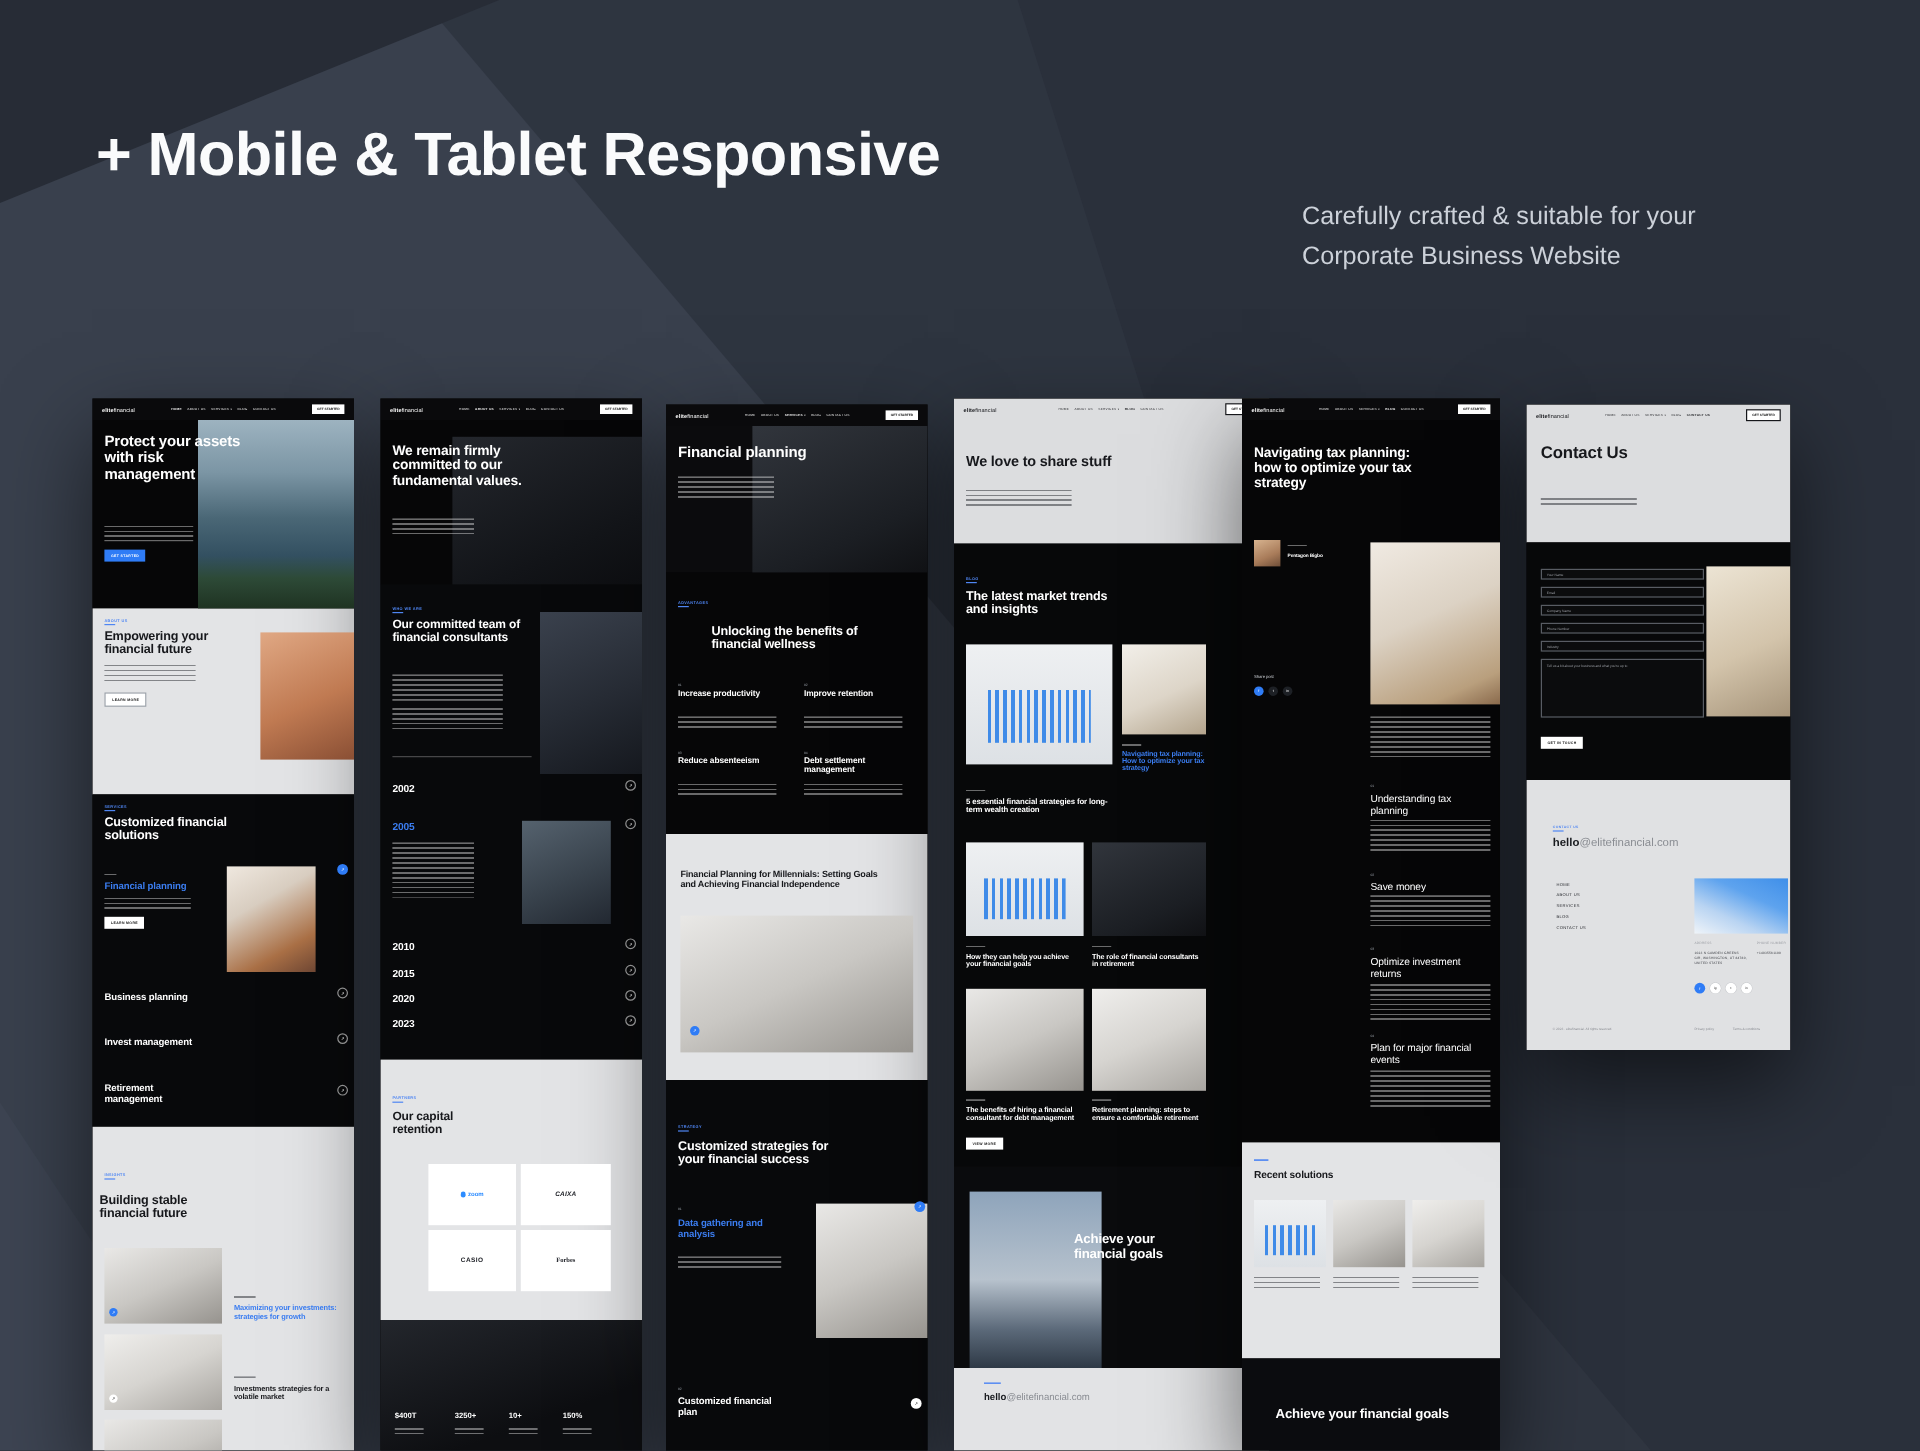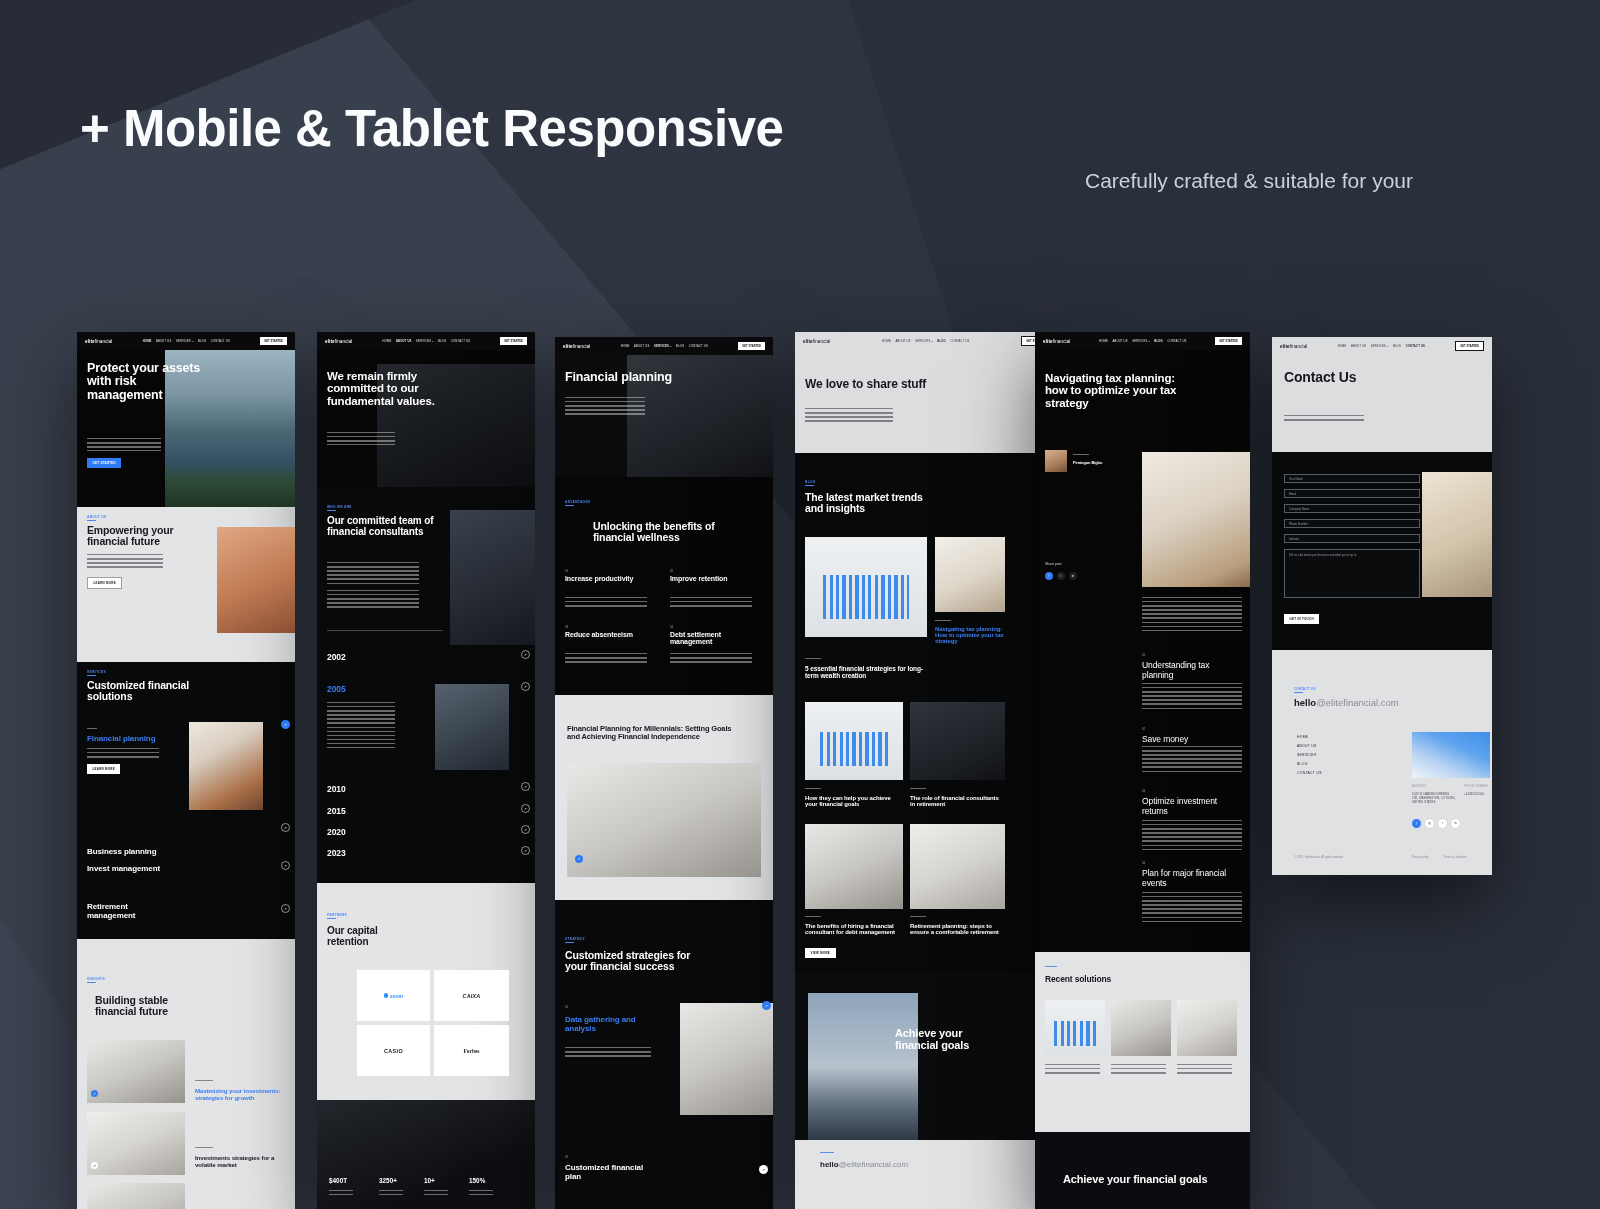--- a/index.html
+++ b/index.html
@@ -104,20 +104,21 @@
   <div class="bgshape bg1"></div>
   <div class="bgshape bg2"></div>
   <div class="bgshape bg3"></div>
   <div class="bgshape bg4"></div>
 
   <div class="hero-title">
     <div>+ Mobile &amp; Tablet Responsive</div>
   </div>
   <div class="hero-sub">
     <div>Carefully crafted &amp; suitable for your</div>
+    <div>Corporate  Business Website</div>
   </div>
 
   <div class="thumb" style="left:77px;">
     <div class="band dk2" style="top:18px;height:157px;"></div>
     <div class="band lt" style="top:175px;height:155px;"></div>
     <div class="band dk" style="top:330px;height:277px;"></div>
     <div class="band lt" style="top:607px;height:270px;"></div>
 
     <div class="nav nav-dark">
       <span class="lg"><b>elite</b><span>financial</span></span>
@@ -145,29 +146,29 @@
 
     <div class="lbl" style="left:10px;top:338px;">SERVICES</div>
     <div class="h" style="left:10px;top:348px;width:120px;font-size:10.5px;">Customized financial solutions</div>
     <div class="sk" style="left:10px;top:396px;width:10px;height:3px;"></div>
     <div class="li" style="left:10px;top:402px;font-size:8px;color:#3b7df0;">Financial planning</div>
     <div class="sk" style="left:10px;top:416px;width:72px;height:10px;"></div>
     <div class="btn btn-white" style="left:10px;top:432px;">LEARN MORE</div>
     <div class="ph p-rust" style="left:112px;top:390px;width:74px;height:88px;"></div>
     <div class="circ circ-blue" style="right:5px;top:388px;">↗</div>
 
-    <div class="li" style="left:10px;top:494px;font-size:8px;margin-top:21px;">Business planning</div>
+    <div class="li" style="left:10px;top:494px;font-size:8px;">Business planning</div>
     <div class="circ circ-ol" style="right:5px;top:491px;">↗</div>
     <div class="li" style="left:10px;top:532px;font-size:8px;">Invest management</div>
     <div class="circ circ-ol" style="right:5px;top:529px;">↗</div>
     <div class="li" style="left:10px;top:570px;font-size:8px;width:62px;">Retirement management</div>
     <div class="circ circ-ol" style="right:5px;top:572px;">↗</div>
 
     <div class="lbl" style="left:10px;top:645px;">INSIGHTS</div>
-    <div class="h hd" style="left:18px;top:663px;width:112px;font-size:10.5px;">Building stable financial future</div>
+    <div class="h hd" style="left:6px;top:663px;width:112px;font-size:10.5px;">Building stable financial future</div>
     <div class="ph p-gray" style="left:10px;top:708px;width:98px;height:63px;"></div>
     <div class="circ circ-blue" style="left:14px;top:758px;width:7px;height:7px;">↗</div>
     <div class="sk skd" style="left:118px;top:748px;width:18px;height:3px;"></div>
     <div class="li" style="left:118px;top:755px;font-size:6.2px;width:88px;color:#3b7df0;font-weight:600;">Maximizing your investments: strategies for growth</div>
     <div class="ph p-couple" style="left:10px;top:780px;width:98px;height:63px;"></div>
     <div class="circ circ-w" style="left:14px;top:830px;width:7px;height:7px;">↗</div>
     <div class="sk skd" style="left:118px;top:815px;width:18px;height:3px;"></div>
     <div class="li" style="left:118px;top:822px;font-size:6.2px;width:88px;color:#1a1b1f;font-weight:600;">Investments strategies for a volatile market</div>
     <div class="ph p-gray" style="left:10px;top:851px;width:98px;height:63px;"></div>
   </div>

